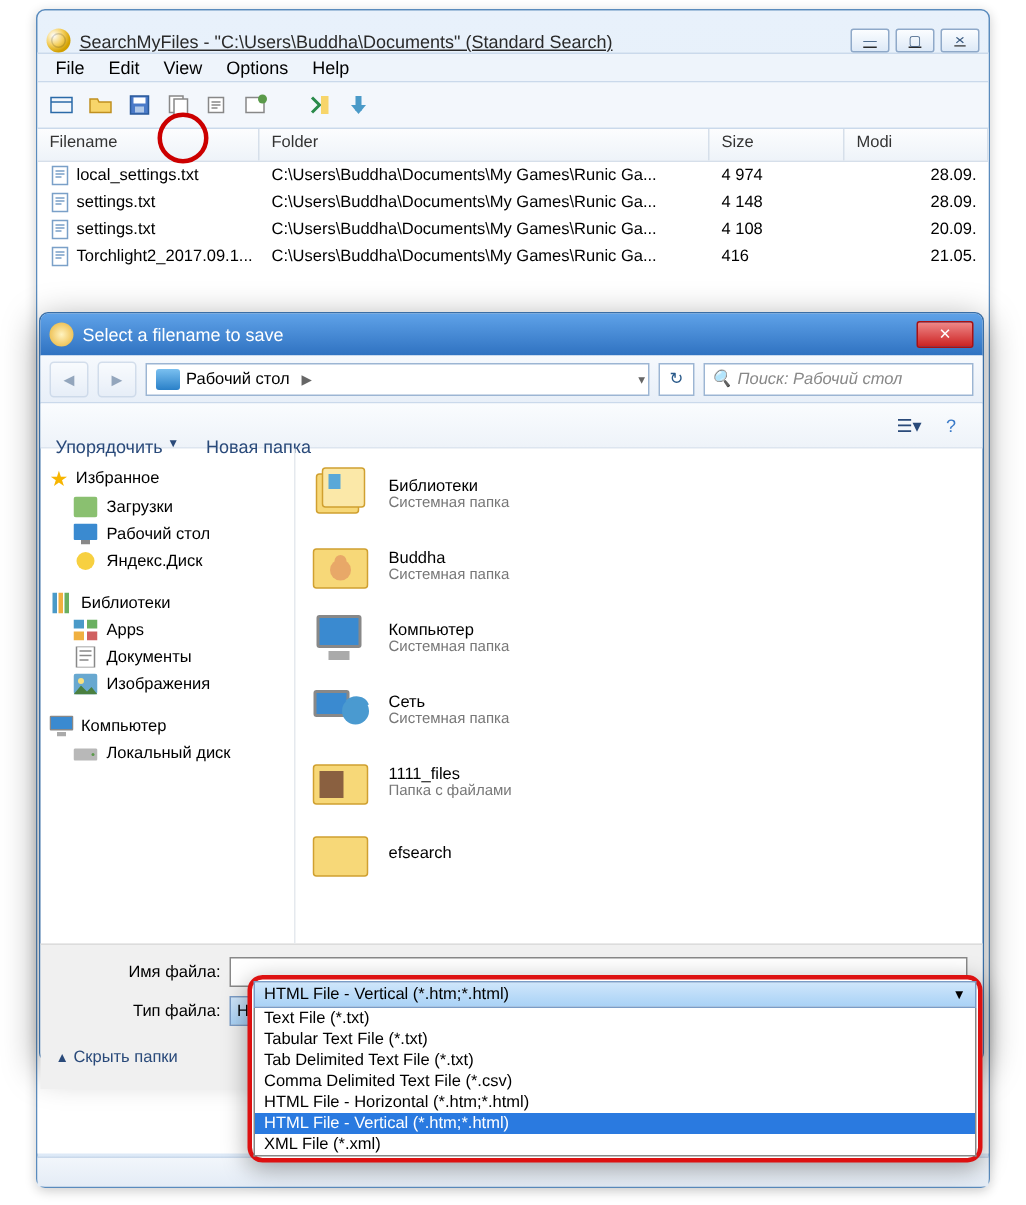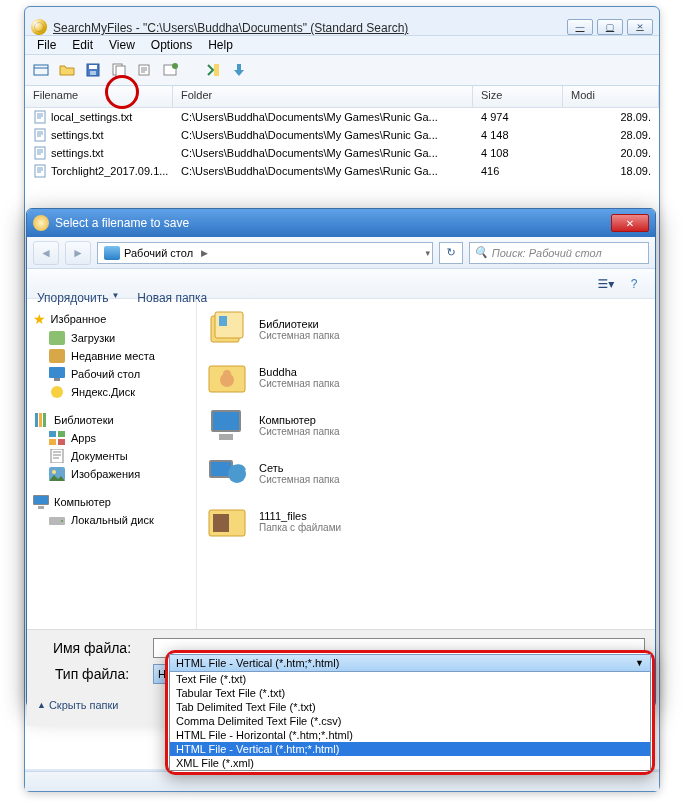--- a/index.html
+++ b/index.html
@@ -74,21 +74,21 @@
 .file-list { flex: 1; padding: 6px 4px; overflow: hidden; }
 .fl-row { display: flex; gap: 10px; padding: 4px; align-items: center; }
 .fl-big-ico { width: 44px; height: 40px; flex-shrink: 0; display: flex; align-items: center; justify-content: center; }
 .fl-big-ico svg { width: 40px; height: 38px; }
 .fl-txt { font-size: 11px; }
 .fl-name { color: #000; }
 .fl-sub { color: #777; font-size: 10px; }
 
 .bottom-panel { padding: 8px 10px 10px; background: #f0f0f0; border-top: 1px solid #dcdcdc; }
 .field-row { display: flex; align-items: center; margin-bottom: 6px; gap: 6px; }
-.field-label { width: 110px; text-align: center; font-size: 14px; }
+.field-label { width: 110px; text-align: right; font-size: 11px; }
 .field-input { flex: 1; height: 20px; border: 1px solid #888; background: #fff; font-size: 11px; padding: 0 4px; }
 .combo-display { flex: 1; height: 20px; border: 1px solid #7a9cc6; background: linear-gradient(#cfe6fb,#a9d2f6); font-size: 11px; padding: 0 4px; display: flex; align-items: center; justify-content: space-between; }
 
 .footer-row { display: flex; align-items: center; padding: 4px 0 0; font-size: 11px; }
 .hide-folders { display: flex; align-items: center; gap: 3px; color: #2a4a7a; }
 .footer-btns { margin-left: auto; display: flex; gap: 8px; }
 .btn { min-width: 78px; height: 22px; border: 1px solid #8a8a8a; border-radius: 3px; background: linear-gradient(#fdfdfd,#e3e3e3); font-size: 11px; display: flex; align-items: center; justify-content: center; }
 
 
 .dropdown-box { position: absolute; left: 165px; top: 650px; width: 490px; border: 3px solid #d11; border-radius: 10px; background: #fff; z-index: 30; font-size: 12px; padding: 1px; box-shadow: 0 4px 16px rgba(0,0,0,.35); }
@@ -225,21 +225,21 @@
         <div class="tr">
           <div class="td filename">
             <svg class="file-ico" viewBox="0 0 14 14">
               <rect x="2" y="1" width="10" height="12" fill="#fff" stroke="#7aa0c8"></rect>
               <path d="M4 4h6M4 6h6M4 8h4" stroke="#7aa0c8"></path>
             </svg>
             <span>Torchlight2_2017.09.1...</span>
           </div>
           <div class="td folder">C:\Users\Buddha\Documents\My Games\Runic Ga...</div>
           <div class="td size">416</div>
-          <div class="td modi">18.09.</div>
+          <div class="td modi">21.05.</div>
         </div>
       </div>
   </div>
   <div class="statusbar"></div>
 </div>
 
 <div class="dialog">
   <div class="dlg-titlebar">
     <span class="tb-icon2"></span>
     <span>Select a filename to save</span>
@@ -286,26 +286,20 @@
             <span>Избранное</span>
           </div>
         <div class="sg-item">
             <svg class="mini-ico" viewBox="0 0 16 14">
               <rect width="16" height="14" fill="#8ac070" rx="2"></rect>
             </svg>
             <span>Загрузки</span>
           </div>
         <div class="sg-item">
             <svg class="mini-ico" viewBox="0 0 16 14">
-              <rect width="16" height="14" fill="#d8a848" rx="2"></rect>
-            </svg>
-            <span>Недавние места</span>
-          </div>
-        <div class="sg-item">
-            <svg class="mini-ico" viewBox="0 0 16 14">
               <rect width="16" height="11" fill="#3a8ad0" rx="1"></rect>
               <rect x="5" y="11" width="6" height="3" fill="#888"></rect>
             </svg>
             <span>Рабочий стол</span>
           </div>
         <div class="sg-item">
             <svg class="mini-ico" viewBox="0 0 16 14">
               <circle cx="8" cy="7" r="6" fill="#f7d040"></circle>
             </svg>
             <span>Яндекс.Диск</span>
@@ -421,20 +415,31 @@
         <div class="fl-row">
           <div class="fl-big-ico">
             <svg viewBox="0 0 40 38">
               <rect x="2" y="8" width="36" height="26" fill="#f7d878" stroke="#d0a030" rx="2"></rect>
               <rect x="6" y="12" width="16" height="18" fill="#8a6040"></rect>
             </svg>
           </div>
           <div class="fl-txt">
             <div class="fl-name">1111_files</div>
             <div class="fl-sub">Папка с файлами</div>
+          </div>
+        </div>
+        <div class="fl-row">
+          <div class="fl-big-ico">
+            <svg viewBox="0 0 40 38">
+              <rect x="2" y="8" width="36" height="26" fill="#f7d878" stroke="#d0a030" rx="2"></rect>
+            </svg>
+          </div>
+          <div class="fl-txt">
+            <div class="fl-name">efsearch</div>
+            <div class="fl-sub"></div>
           </div>
         </div>
       </div>
   </div>
 
   <div class="bottom-panel">
     <div class="field-row">
       <div class="field-label">Имя файла:</div>
       <input class="field-input" style="">
     </div>

